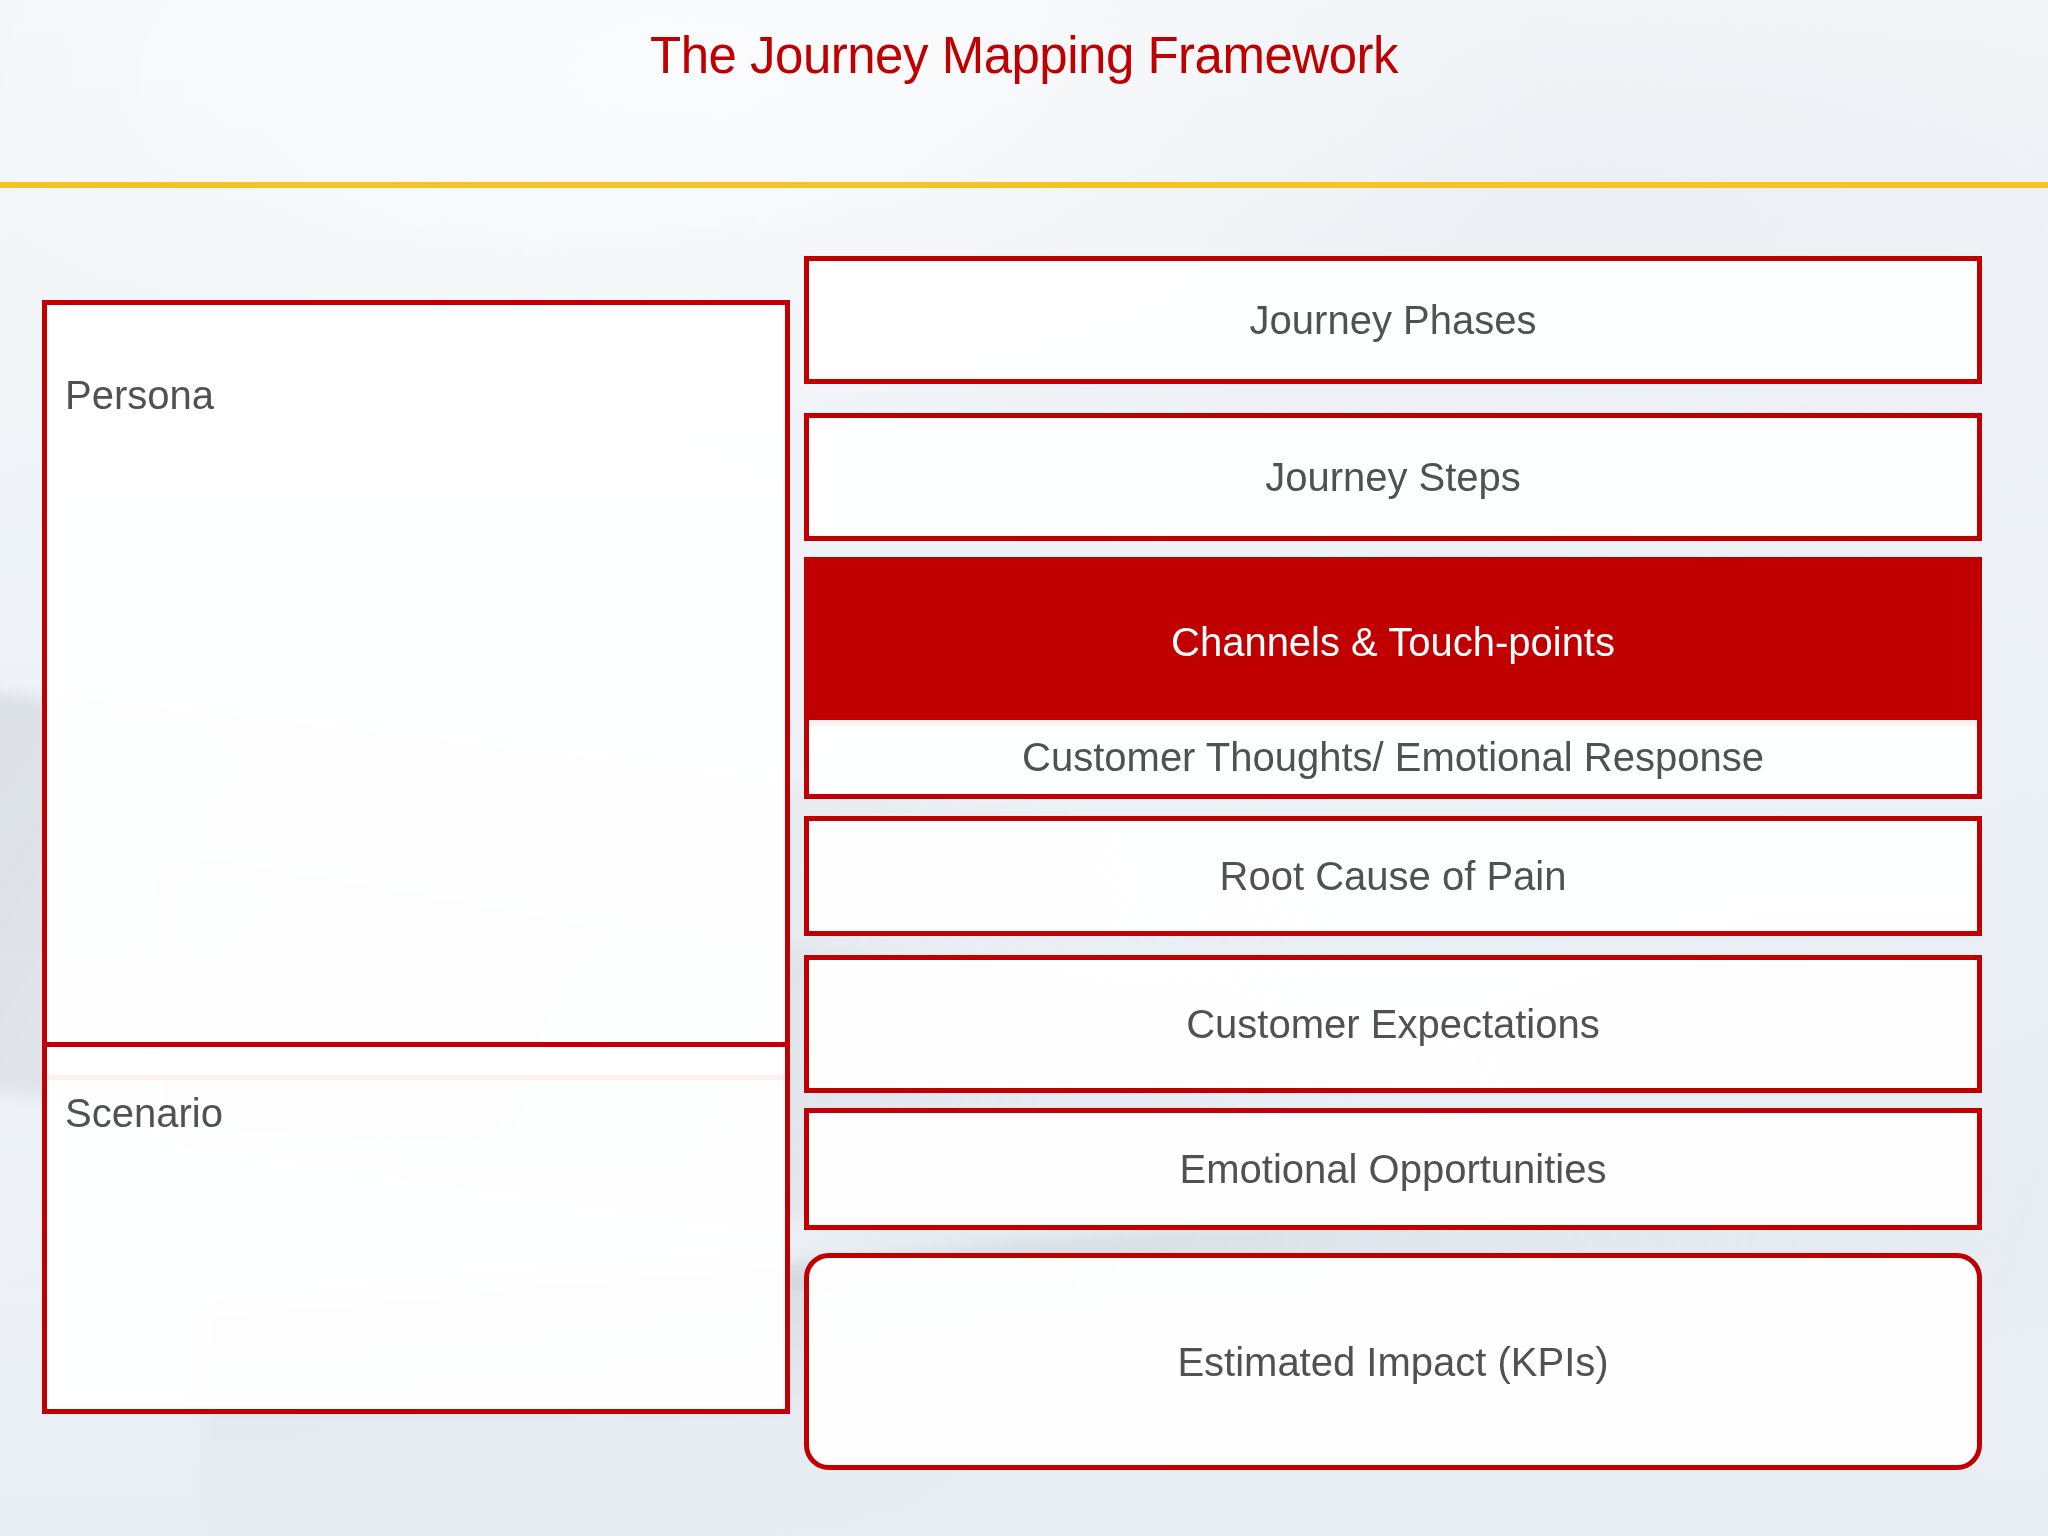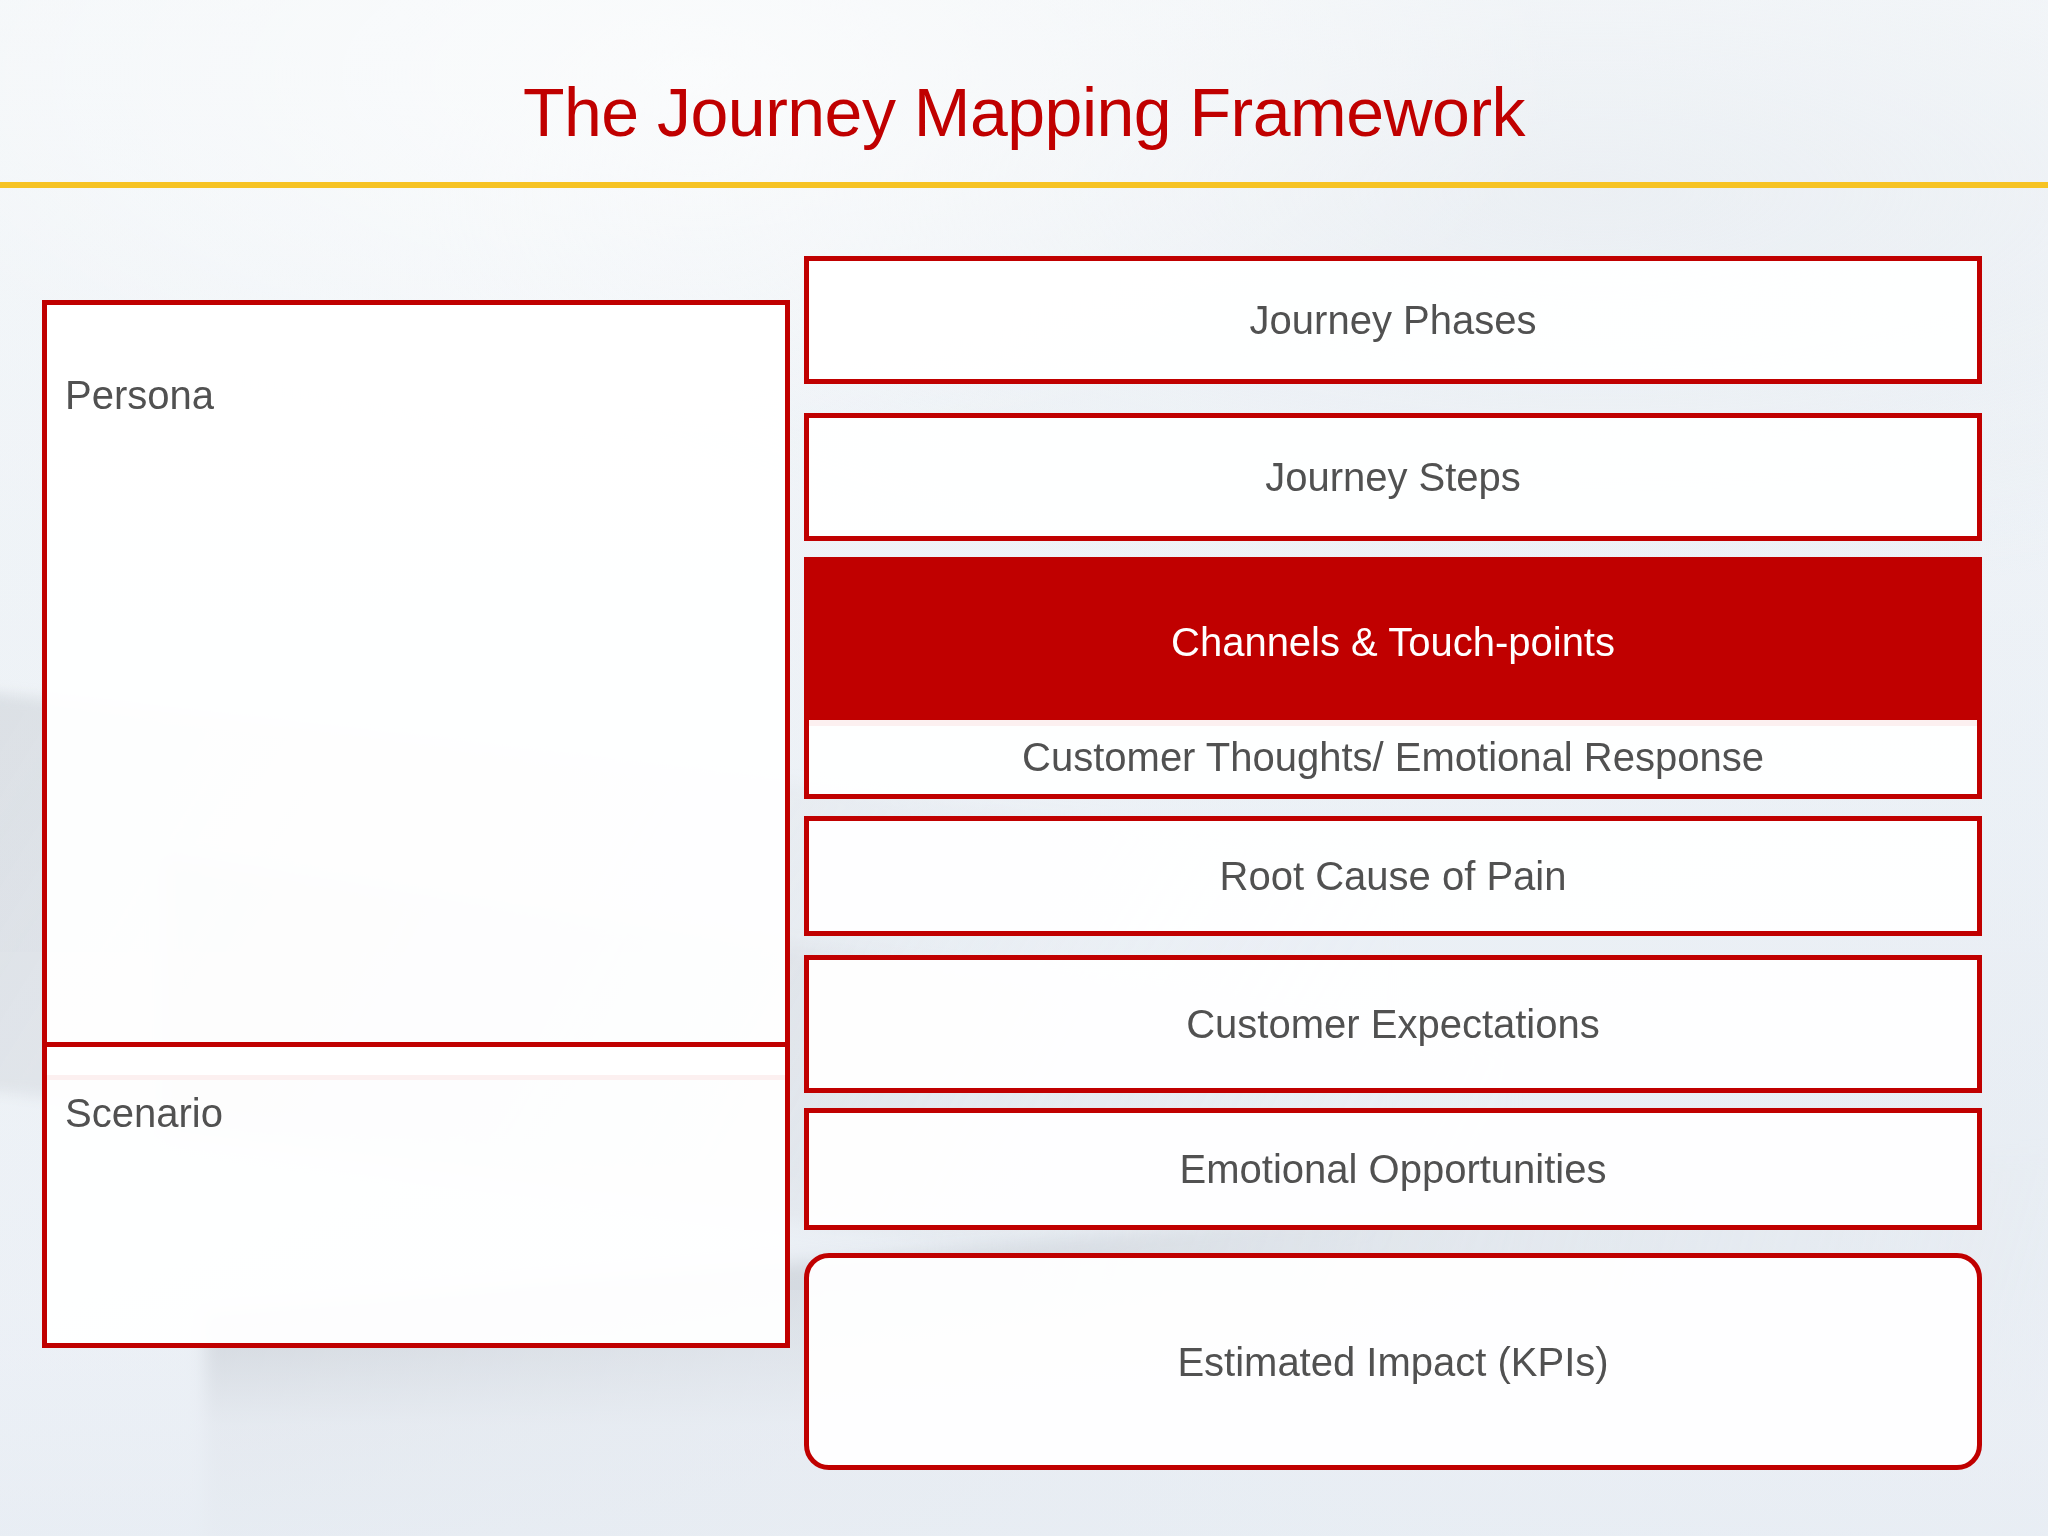--- a/index.html
+++ b/index.html
@@ -90,26 +90,25 @@
     height: 184px;
   }
   .slide-title {
     position: absolute;
     left: 0;
     right: 0;
     top: 28px;
     text-align: center;
     color: #C00000;
     font-family: "Liberation Sans", sans-serif;
-    font-size: 68px;
+    font-size: 51px;
     font-weight: 400;
     letter-spacing: -0.5px;
     line-height: 1.08;
     white-space: nowrap;
-    margin-top: 48px;
   }
   .title-rule {
     position: absolute;
     left: 0;
     top: 182px;
     width: 2048px;
     height: 6px;
     background: #F6C324;
   }
 
@@ -143,21 +142,21 @@
     left: 42px;
     width: 748px;
     align-items: flex-start;
     justify-content: flex-start;
   }
   .left-box .box-label {
     padding: 0 0 0 18px;
   }
   #box-persona  { top: 256px; height: 780px; margin-top: 44px; }
   #box-persona .box-label  { padding-top: 66px; }
-  #box-scenario { top: 1042px; height: 306px; }
+  #box-scenario { top: 1042px; height: 372px; }
   #box-scenario .box-label { padding-top: 42px; }
 
   
   .right-box {
     left: 804px;
     width: 1178px;
     align-items: center;
     justify-content: center;
   }
   .right-box .box-label {

